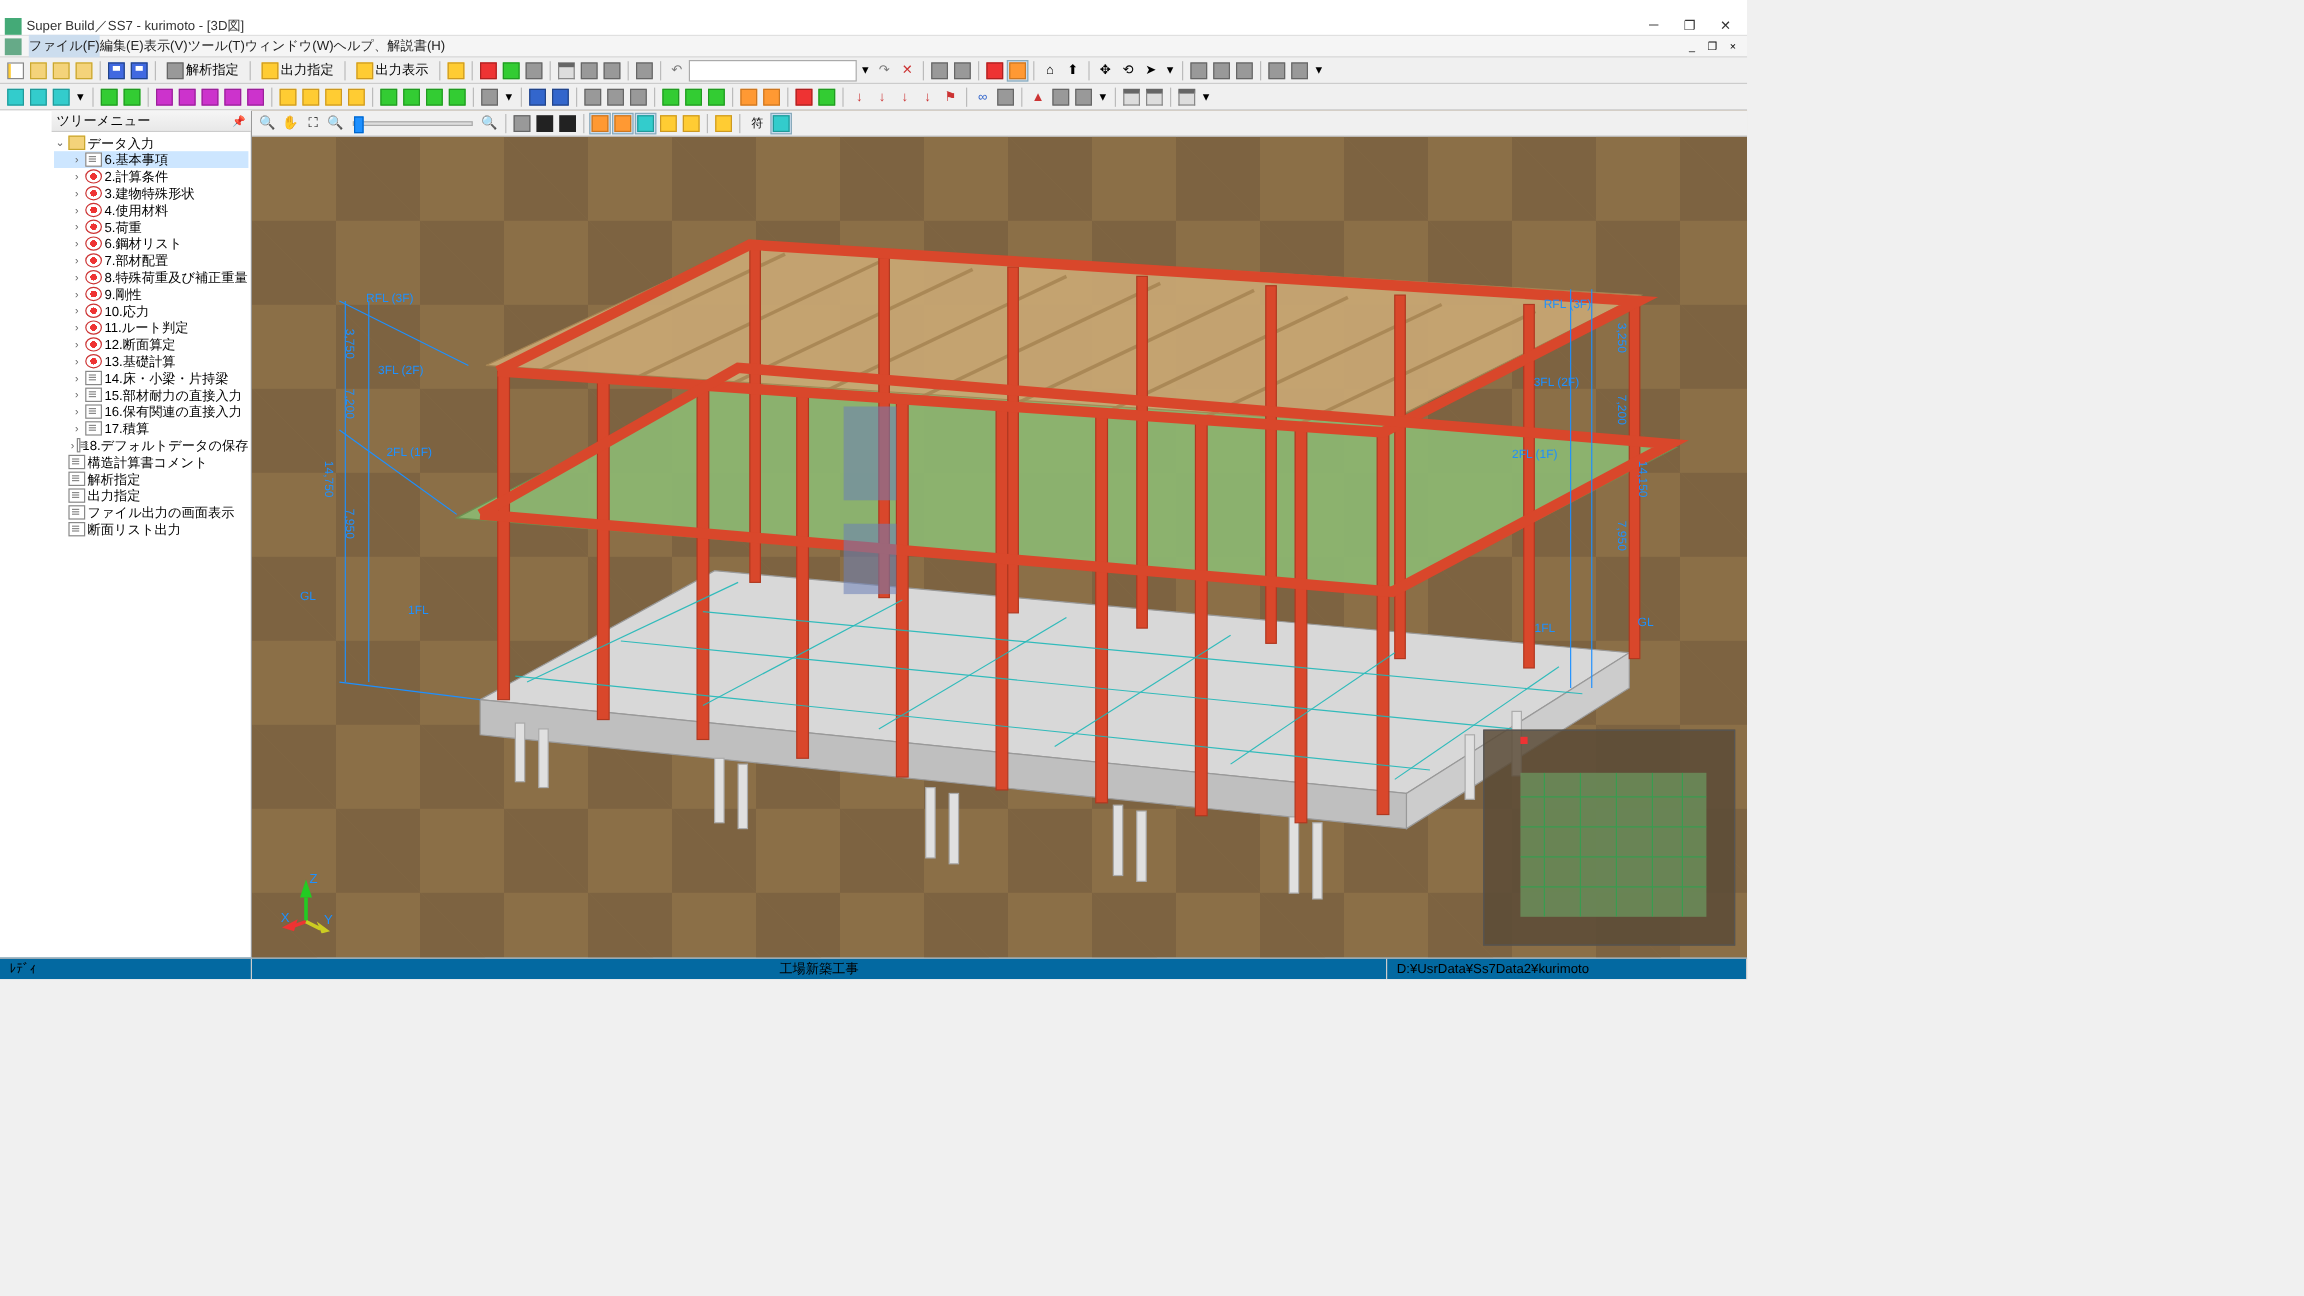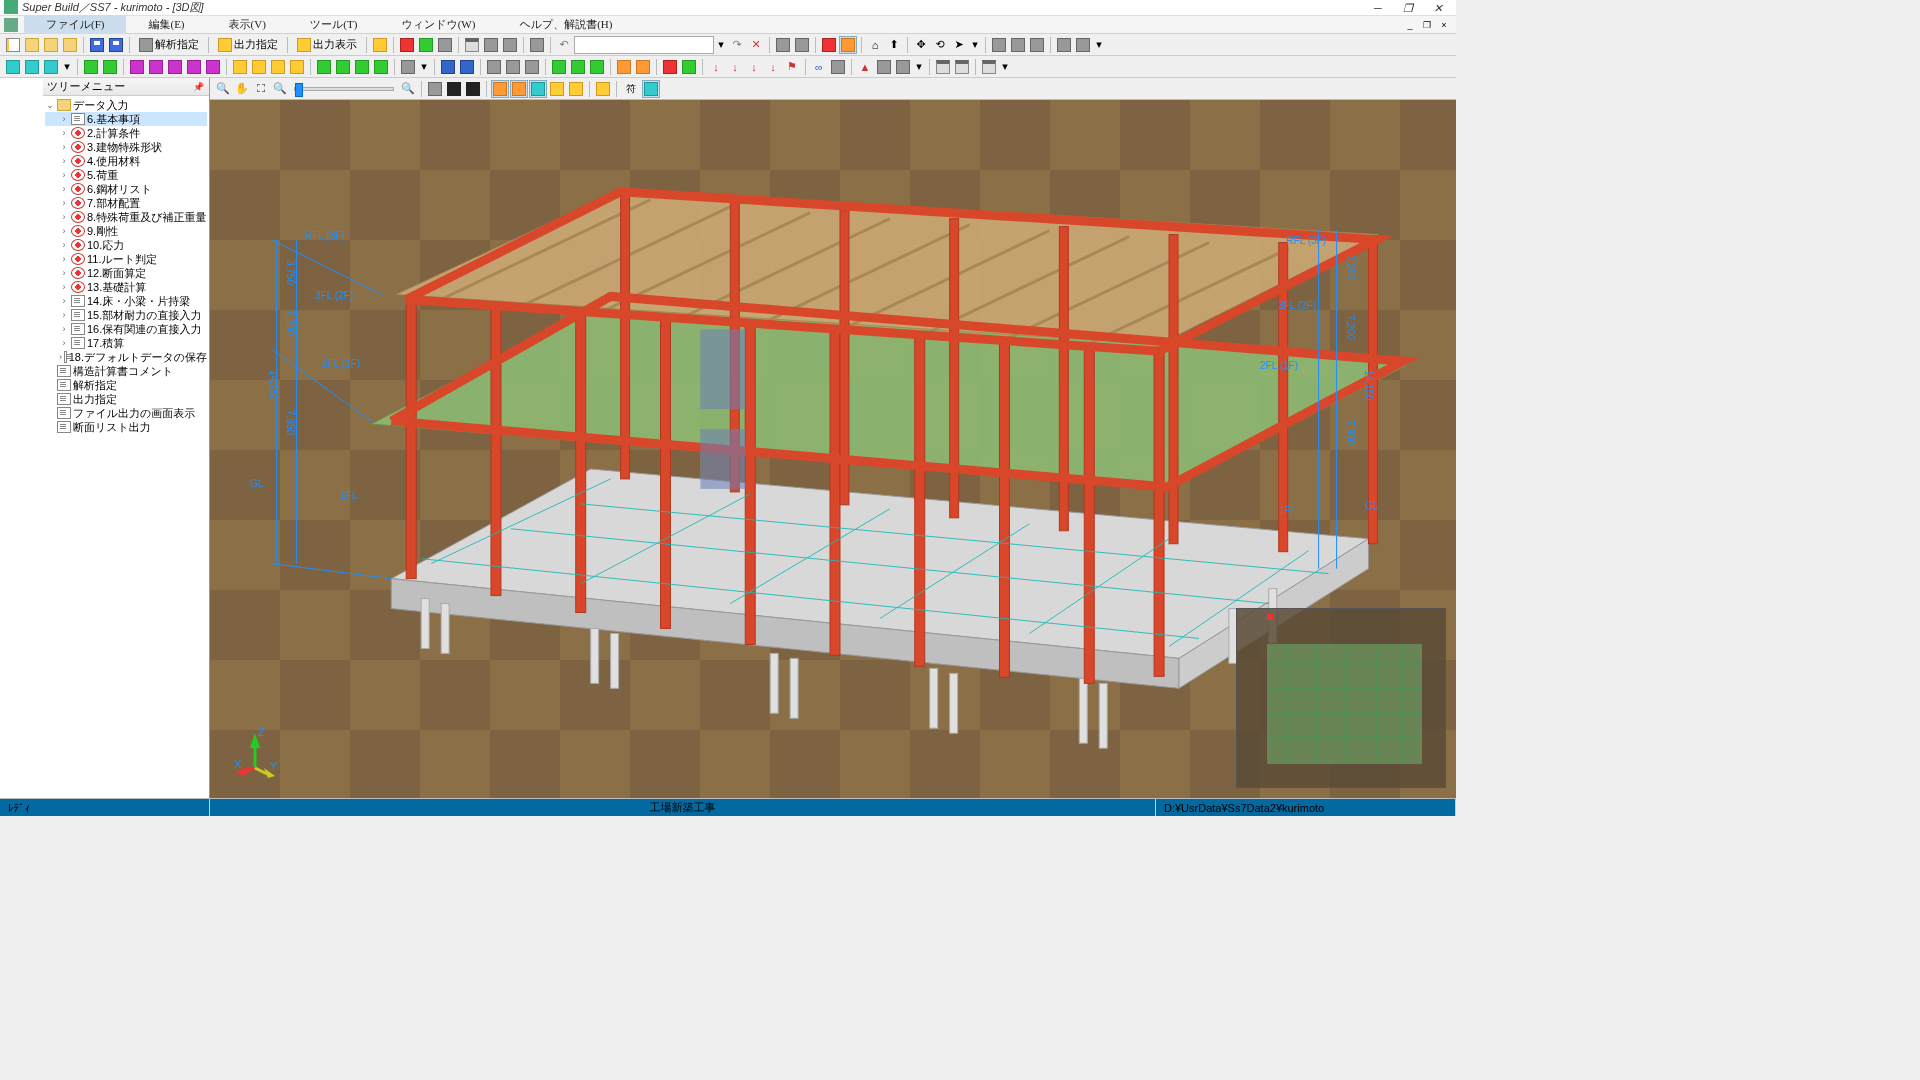--- a/index.html
+++ b/index.html
@@ -1,26 +1,26 @@
 <!DOCTYPE html>
 <html><head>
 <meta charset="utf-8">
 <style>
 * { margin: 0; padding: 0; box-sizing: border-box; font-family: "MS UI Gothic", "Meiryo UI", sans-serif; font-size: 11px; }
 body { width: 1456px; height: 816px; background: #f0f0f0; overflow: hidden; display: flex; flex-direction: column; }
 
-.titlebar { height: 16px; background: #fff; display: flex; align-items: flex-start; padding: 0 4px; border-bottom: 1px solid #e0e0e0; font-style: italic; }
+.titlebar { height: 30px; background: #fff; display: flex; align-items: flex-end; padding: 0 4px; border-bottom: 1px solid #e0e0e0; }
 .titlebar .app-icon { width: 14px; height: 14px; background: #4a7; margin-right: 4px; display: inline-block; }
 .titlebar .title-text { flex: 1; color: #333; }
 .titlebar .win-btns { display: flex; gap: 2px; }
 .titlebar .win-btn { width: 28px; height: 16px; display: flex; align-items: center; justify-content: center; cursor: pointer; color: #333; }
 
 .menubar { height: 18px; background: #f5f5f5; display: flex; align-items: center; padding: 0 4px; border-bottom: 1px solid #d0d0d0; }
 .menubar .menu-icon { width: 14px; height: 14px; background: #6a8; margin-right: 6px; }
-.menubar .menu-item { padding: 2px 22px; cursor: pointer; color: #222; font-family: Liberation Serif, serif; }
+.menubar .menu-item { padding: 2px 0; cursor: pointer; color: #222; }
 .menubar .menu-item.active { background: #cde; }
 .menubar .spacer { flex: 1; }
 .menubar .mdi-btns { display: flex; gap: 1px; }
 .menubar .mdi-btn { width: 16px; height: 14px; display: flex; align-items: center; justify-content: center; cursor: pointer; font-size: 9px; }
 
 .toolbar-row { height: 22px; background: #f0f0f0; border-bottom: 1px solid #ccc; display: flex; align-items: center; padding: 0 4px; gap: 1px; }
 .tb-sep { width: 1px; height: 16px; background: #bbb; margin: 0 3px; }
 .tb-btn { width: 18px; height: 18px; display: flex; align-items: center; justify-content: center; cursor: pointer; border: 1px solid transparent; }
 .tb-btn.wide { width: auto; padding: 0 4px; gap: 2px; font-size: 10px; }
 .tb-btn.pressed { background: #cde; border-color: #8ab; }

